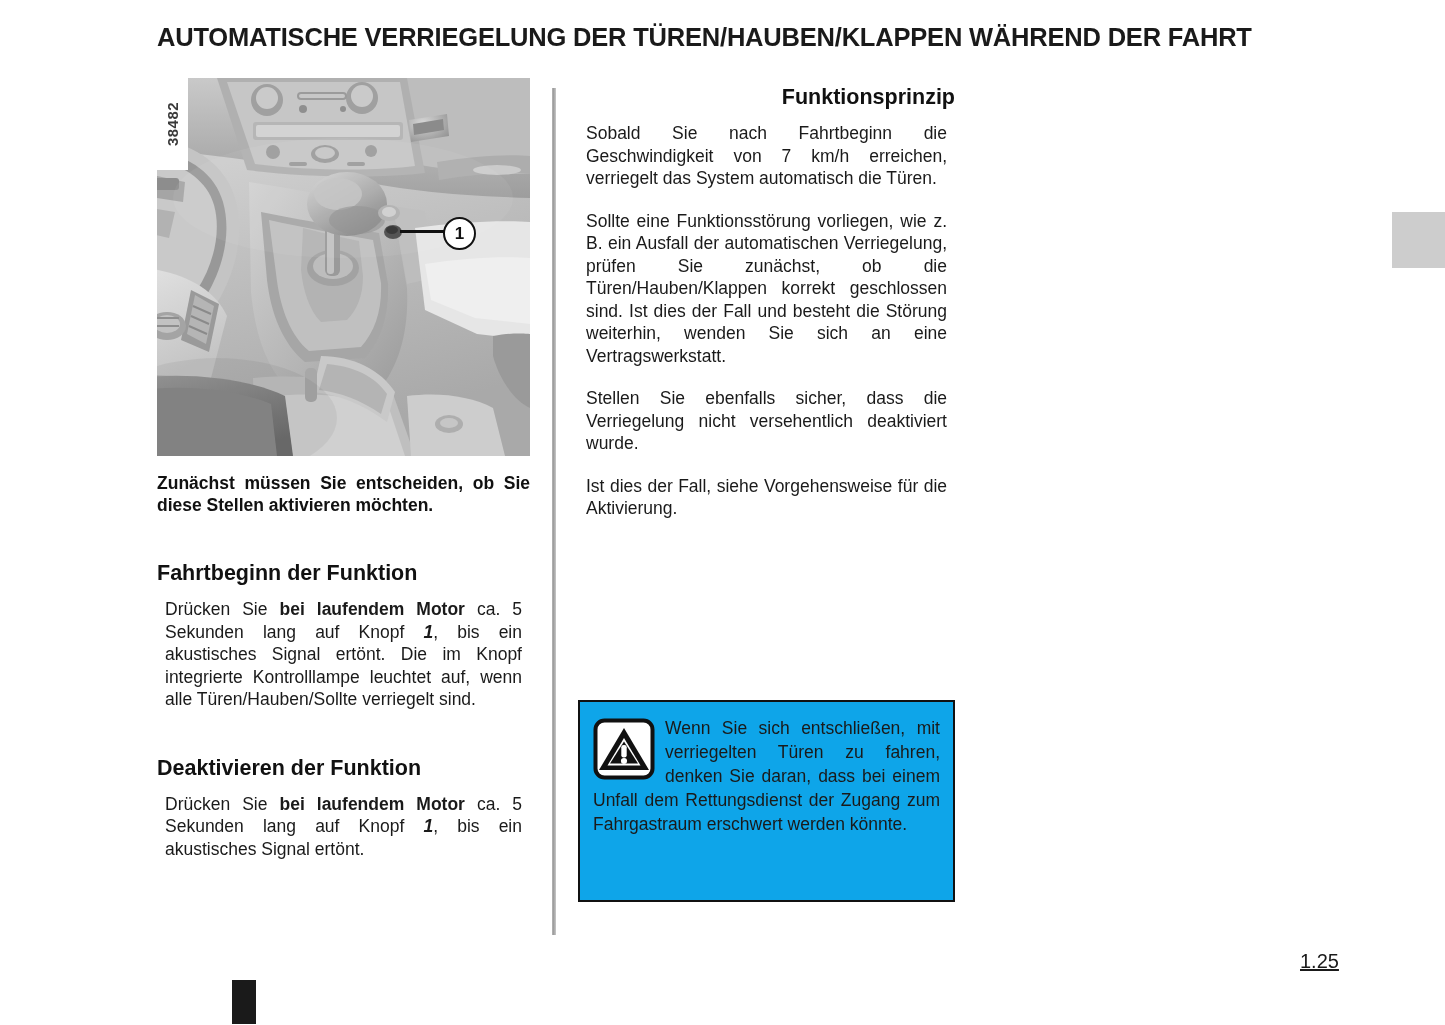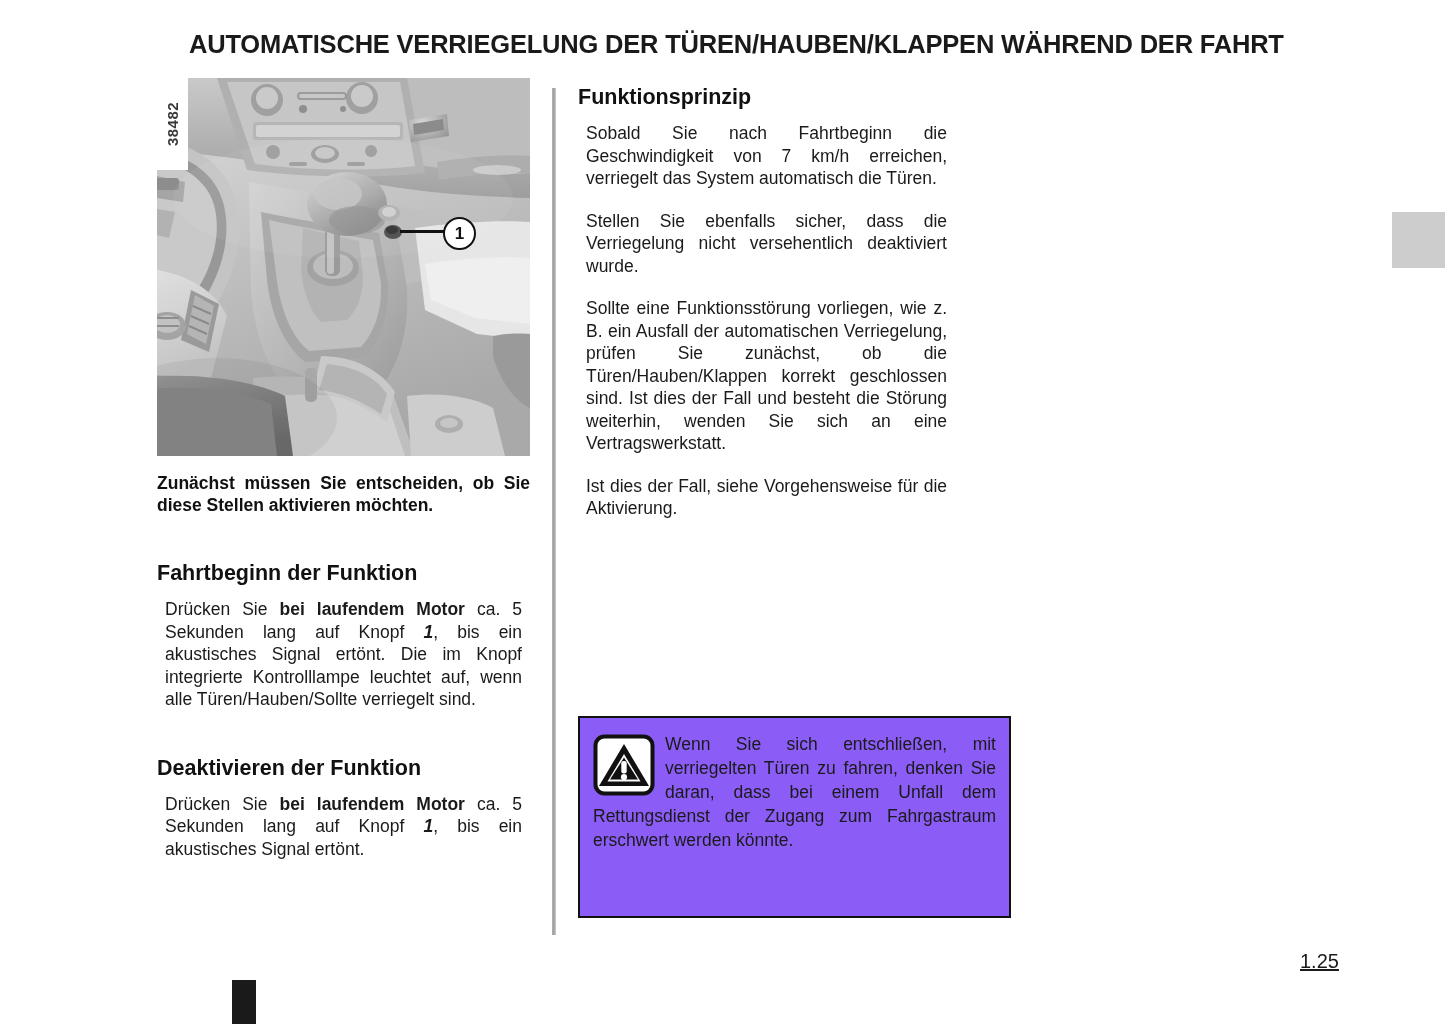--- a/index.html
+++ b/index.html
@@ -13,29 +13,28 @@
     position: relative;
     font-family: "Liberation Sans", sans-serif;
     color: #1a1a1a;
     overflow: hidden;
   }
 
   
   #page-title {
     position: absolute;
     left: 157px;
-    top: 29px;
+    top: 22px;
     width: 1180px;
     font-size: 25.5px;
     font-weight: bold;
     letter-spacing: -0.2px;
     line-height: 30px;
     color: #1a1a1a;
     white-space: nowrap;
-    margin-left: 32px;
   }
 
   
   #chapter-tab {
     position: absolute;
     left: 1392px;
     top: 212px;
     width: 53px;
     height: 56px;
     background: #cdcdcd;
@@ -148,34 +147,34 @@
   .body-par b { font-weight: bold; }
   .body-par i { font-weight: bold; font-style: italic; }
 
   
   #right-column {
     position: absolute;
     left: 578px;
     top: 84px;
     width: 377px;
   }
-  #right-column .section-head:first-child { margin-top: 0; }
+  #right-column .section-head:first-child { margin-top: 0; text-align: right; }
   #right-column .section-head { margin-top: 42px; }
   #right-column .section-head + .body-par { margin-top: 12px; }
   #right-column .body-par + .body-par { margin-top: 20px; }
 
   
   #warning-box {
     position: absolute;
     left: 578px;
-    top: 716px;
-    width: 433px;
+    top: 700px;
+    width: 377px;
     height: 202px;
     border: 2.5px solid #111;
-    background: #8b5cf6;
+    background: #0ea5e9;
     box-sizing: border-box;
   }
   #warning-inner {
     padding: 14px 13px 0 13px;
     font-size: 17.5px;
     line-height: 24px;
     text-align: justify;
     text-align-last: left;
     color: #1a1a1a;
   }
@@ -368,22 +367,22 @@
   <p class="body-par"><span>Drücken Sie </span><b>bei laufendem Motor</b><span> ca. 5 Sekunden lang auf Knopf </span><i>1</i><span>, bis ein akustisches Signal ertönt. Die im Knopf integrierte Kontrolllampe leuchtet auf, wenn alle Türen/Hauben/Sollte verriegelt sind.</span></p>
 
   <div class="section-head">Deaktivieren der Funktion</div>
   <p class="body-par"><span>Drücken Sie </span><b>bei laufendem Motor</b><span> ca. 5 Sekunden lang auf Knopf </span><i>1</i><span>, bis ein akustisches Signal ertönt.</span></p>
 </div>
 
 <div id="right-column">
   <div class="section-head">Funktionsprinzip</div>
   <p class="body-par">Sobald Sie nach Fahrtbeginn die Geschwindigkeit von 7 km/h erreichen, verriegelt das System automatisch die Türen.</p>
 
+  <p class="body-par">Sollte eine Funktionsstörung vorliegen, wie z. B. ein Ausfall der automatischen Verriegelung, prüfen Sie zunächst, ob die Türen/Hauben/Klappen korrekt geschlossen sind. Ist dies der Fall und besteht die Störung weiterhin, wenden Sie sich an eine Vertragswerkstatt.</p>
   <p class="body-par">Stellen Sie ebenfalls sicher, dass die Verriegelung nicht versehentlich deaktiviert wurde.</p>
-  <p class="body-par">Sollte eine Funktionsstörung vorliegen, wie z. B. ein Ausfall der automatischen Verriegelung, prüfen Sie zunächst, ob die Türen/Hauben/Klappen korrekt geschlossen sind. Ist dies der Fall und besteht die Störung weiterhin, wenden Sie sich an eine Vertragswerkstatt.</p>
   <p class="body-par">Ist dies der Fall, siehe Vorgehensweise für die Aktivierung.</p>
 </div>
 
 <div id="warning-box">
   <div id="warning-inner">
     <span id="warning-icon">
       <svg width="62" height="62" viewBox="0 0 62 62" xmlns="http://www.w3.org/2000/svg">
         <rect x="2.5" y="2.5" width="57" height="57" rx="9" ry="9" fill="#ffffff" stroke="#111111" stroke-width="4"></rect>
         <path d="M31 10 L56 52 L6 52 Z" fill="#111111"></path>
         <path d="M31 20 L47.5 47.5 L14.5 47.5 Z" fill="#ffffff"></path>

